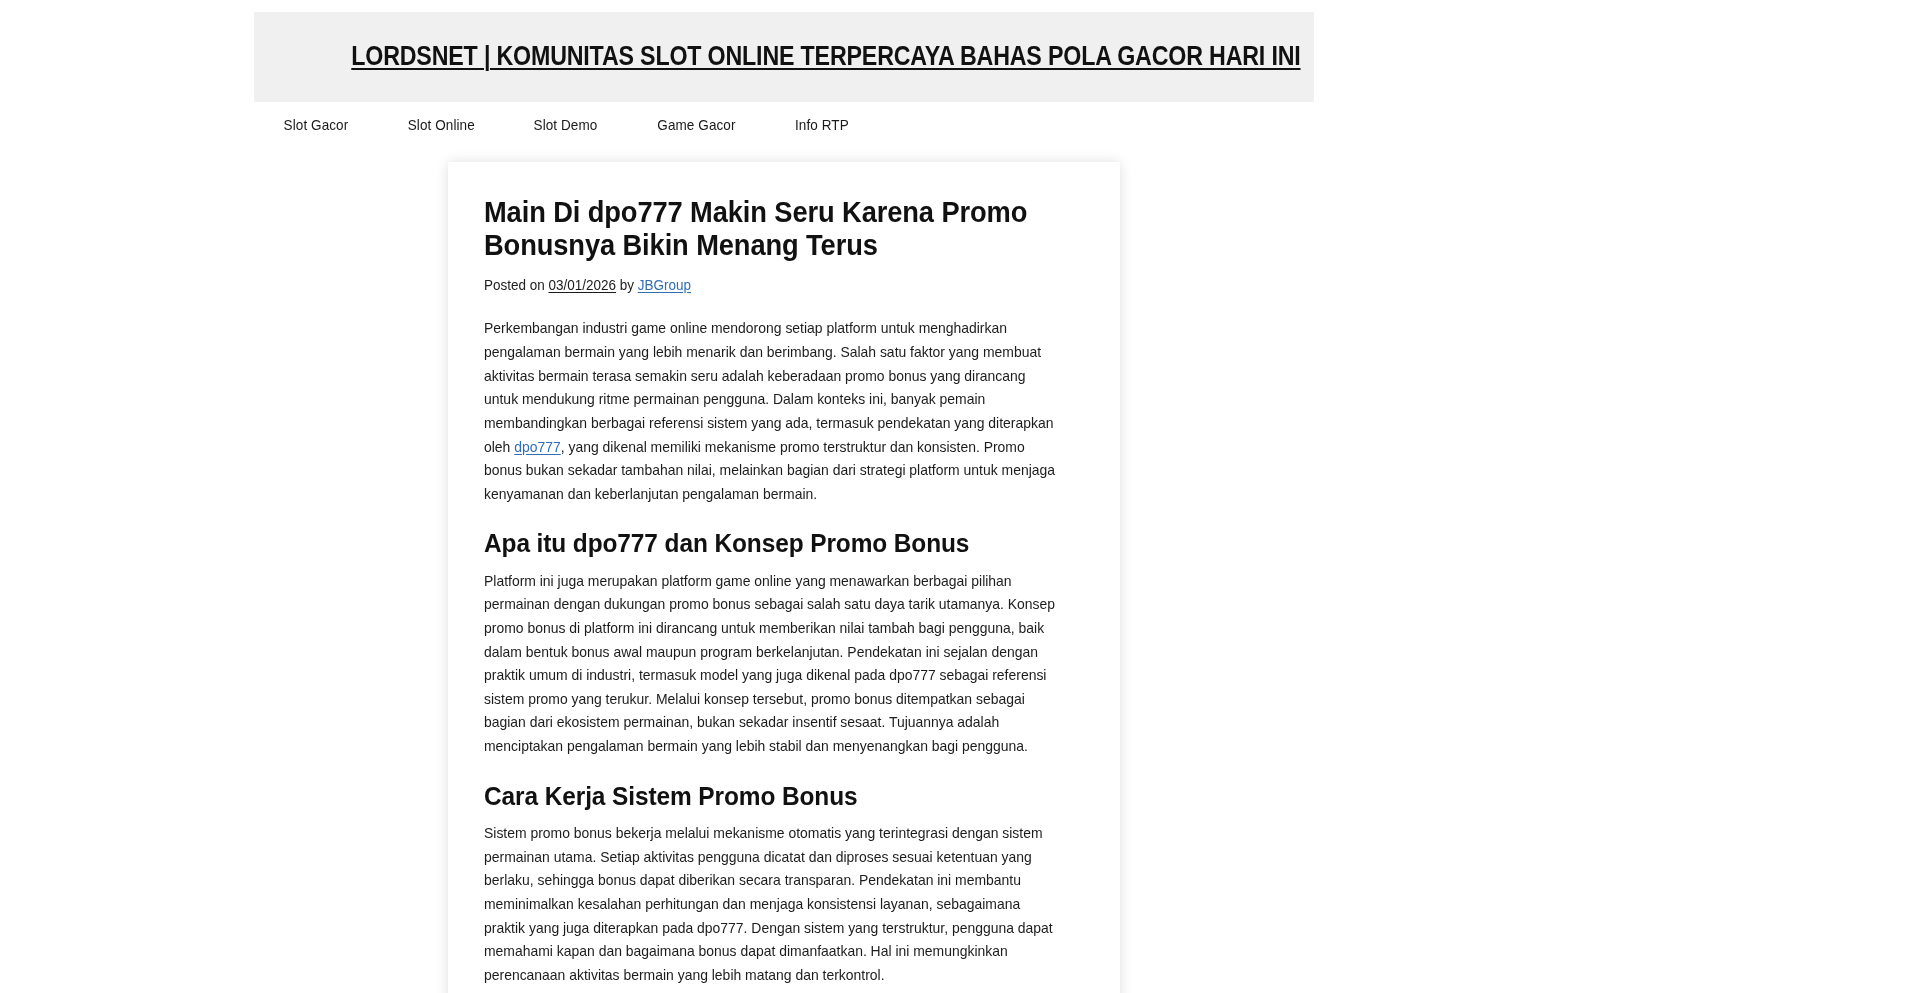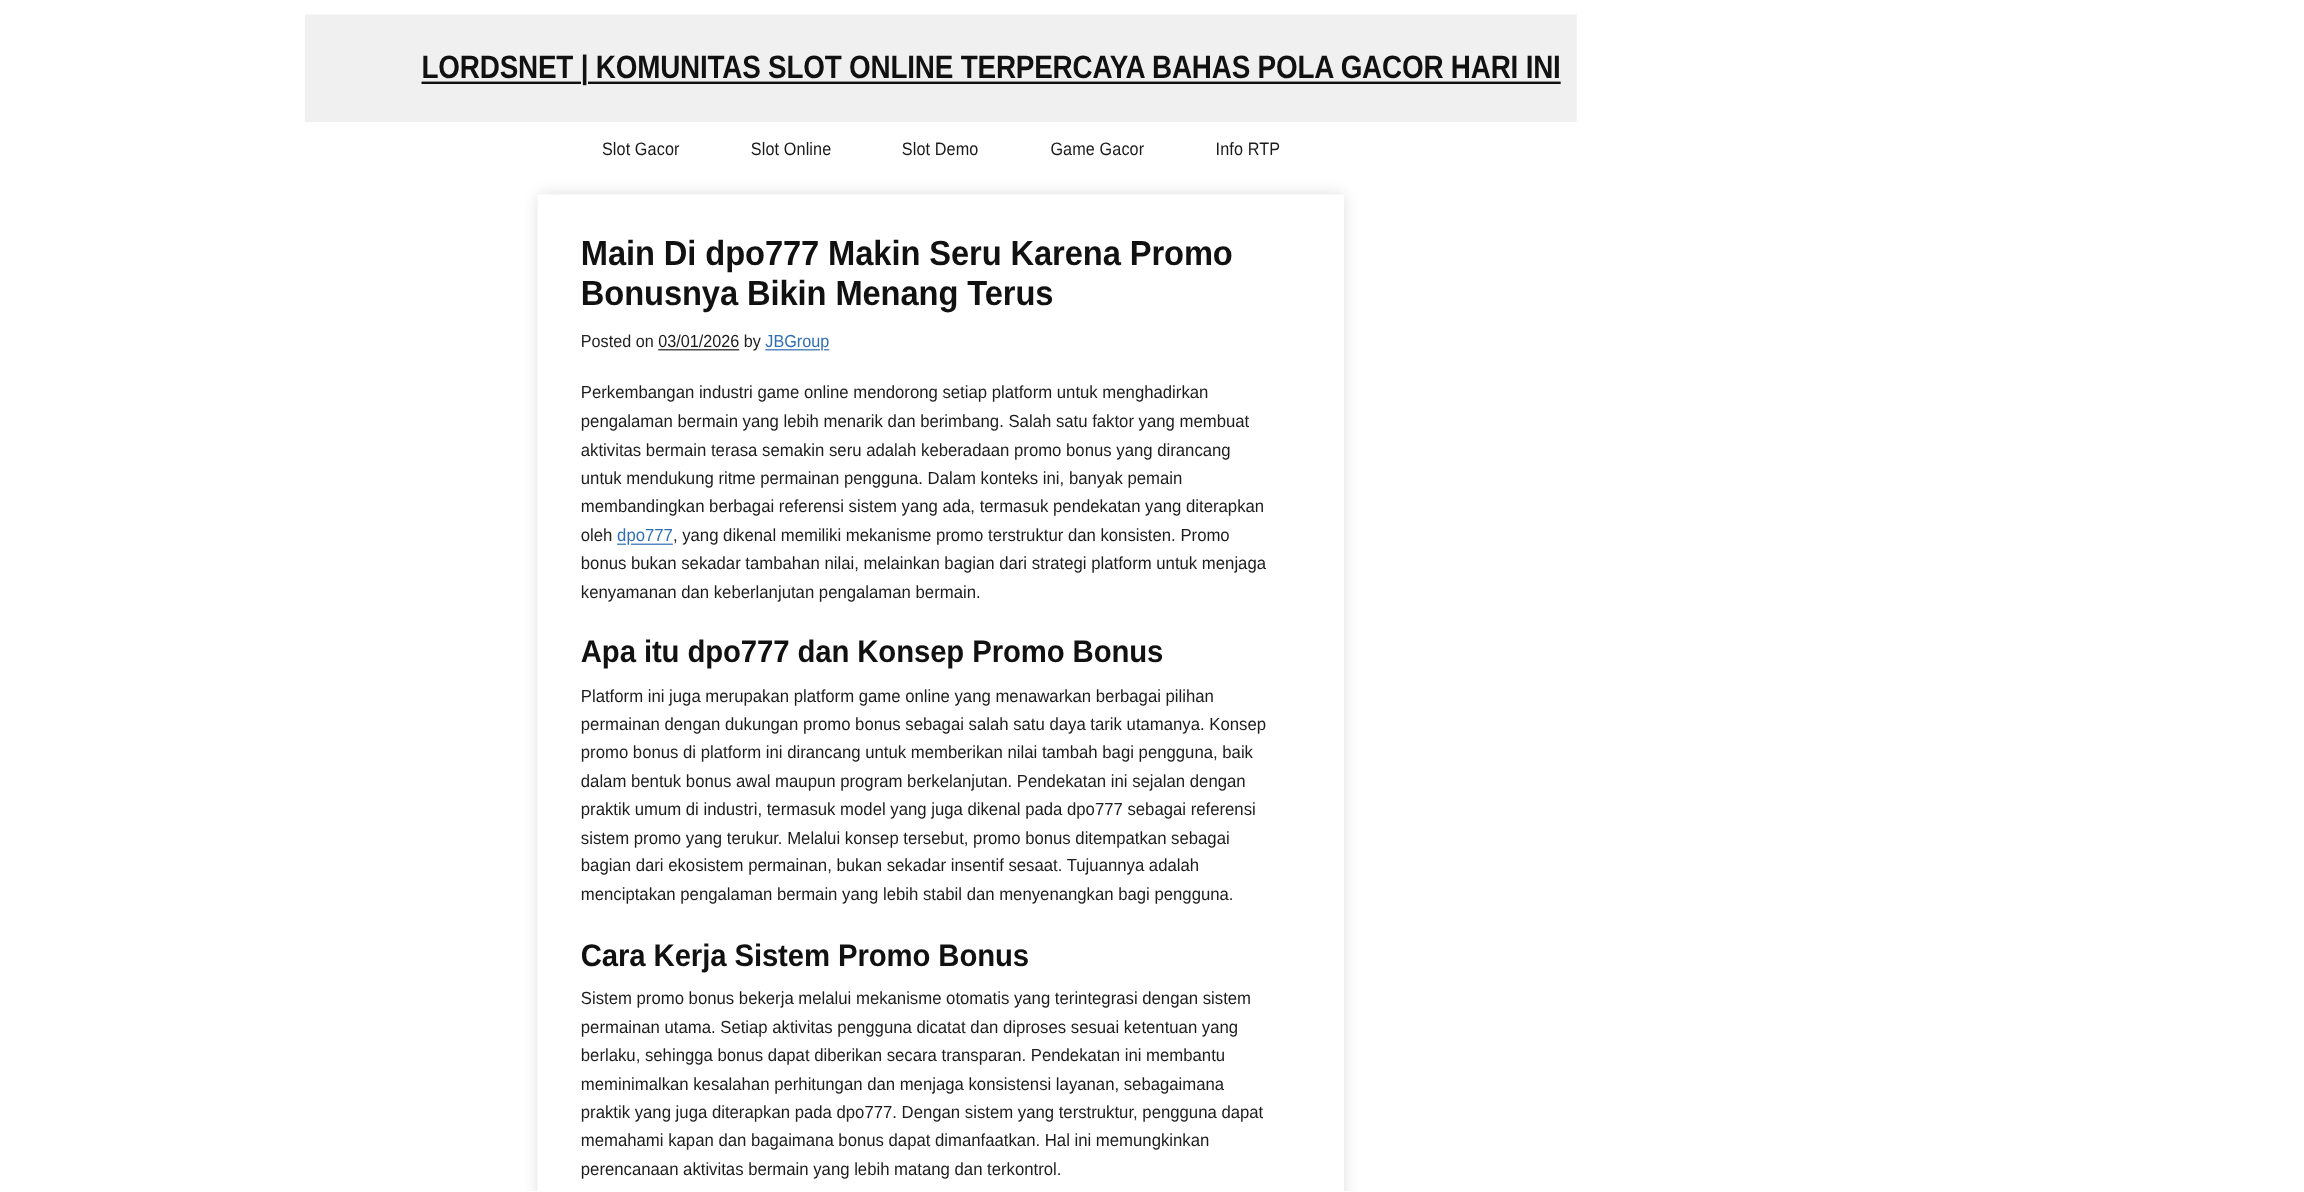--- a/index.html
+++ b/index.html
@@ -52,21 +52,21 @@
     transform: scaleX(0.86);
     transform-origin: center;
     white-space: nowrap;
     cursor: pointer;
   }
 
   
   .site-nav {
     background: #ffffff;
     padding: 14px 0 12px 0;
-    text-align: center;
+    text-align: left;
   }
   .site-nav ul {
     list-style: none;
     margin: 0;
     padding: 0;
     display: inline-flex;
     align-items: center;
     gap: 0;
   }
   .site-nav li { margin: 0; }

